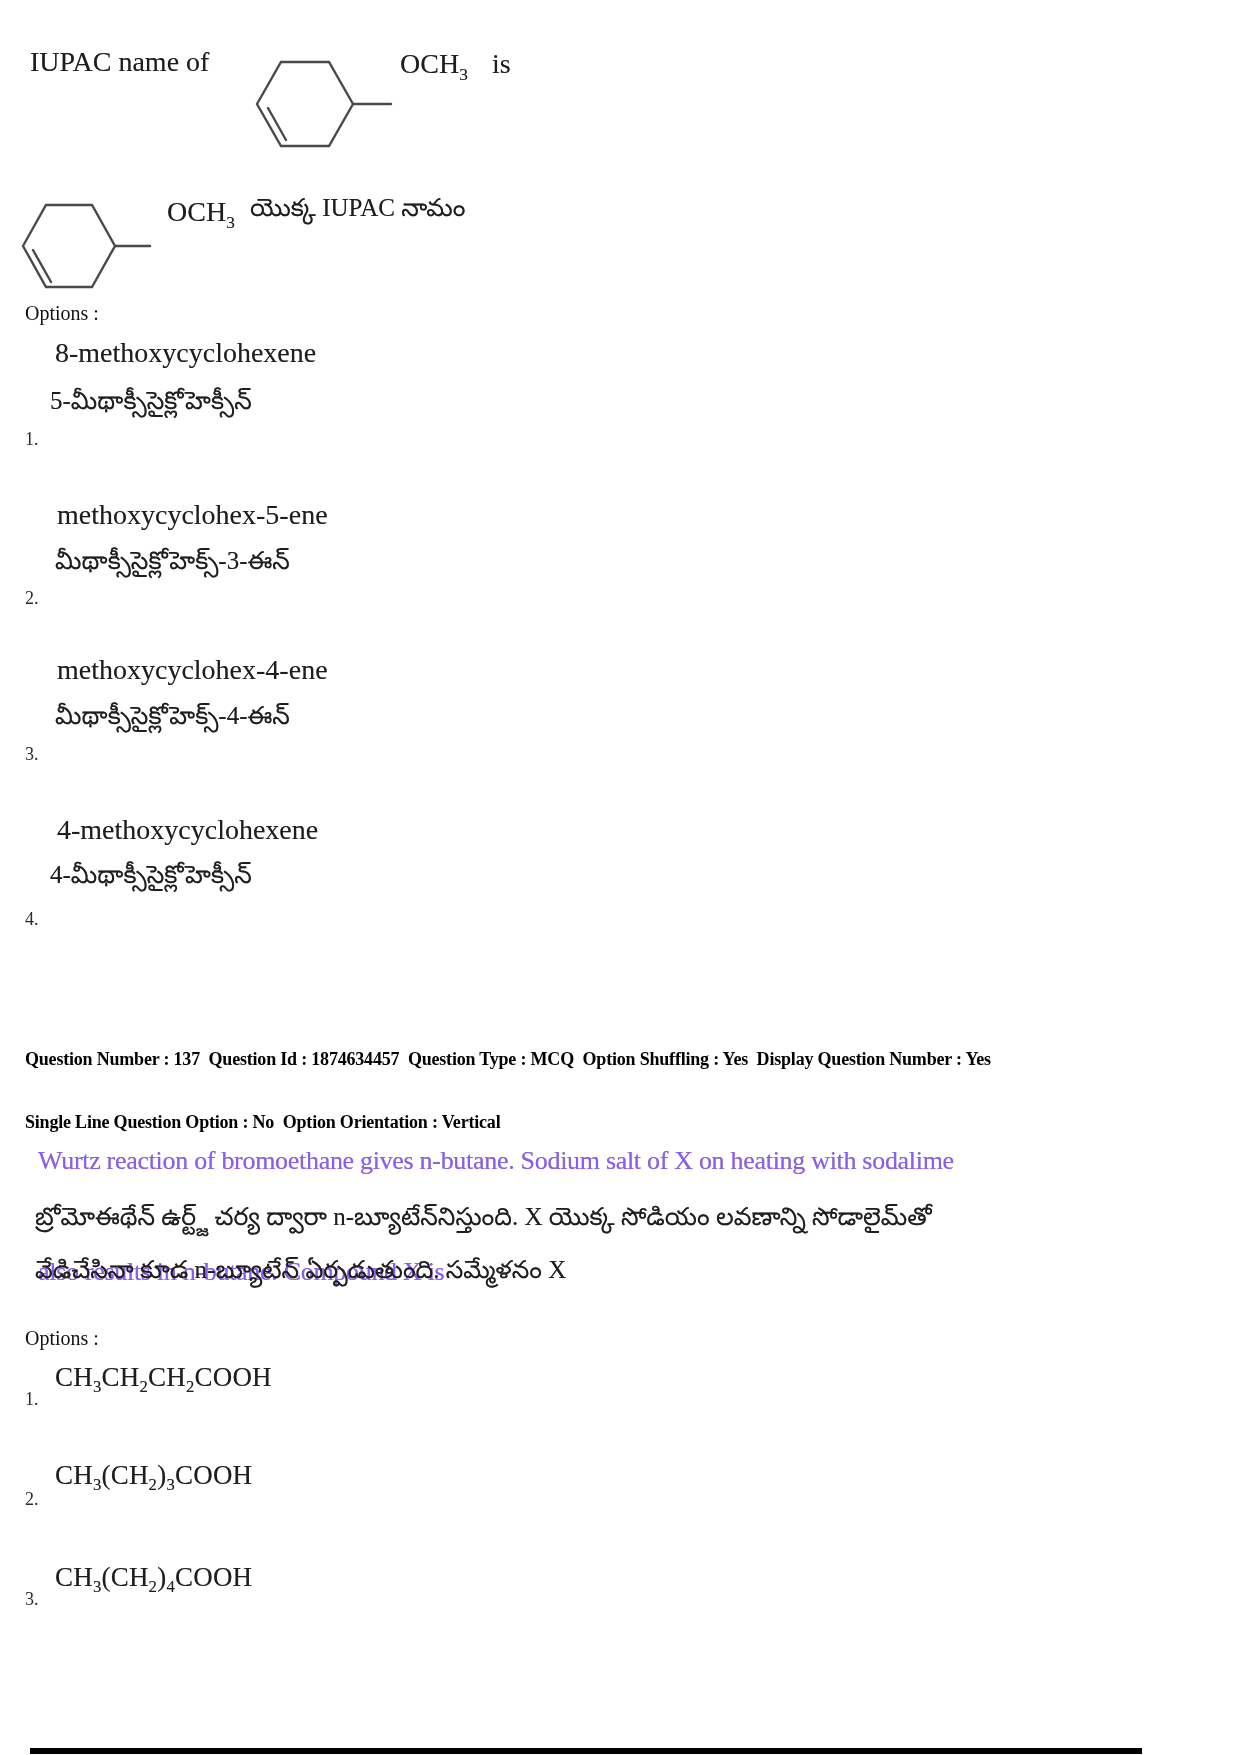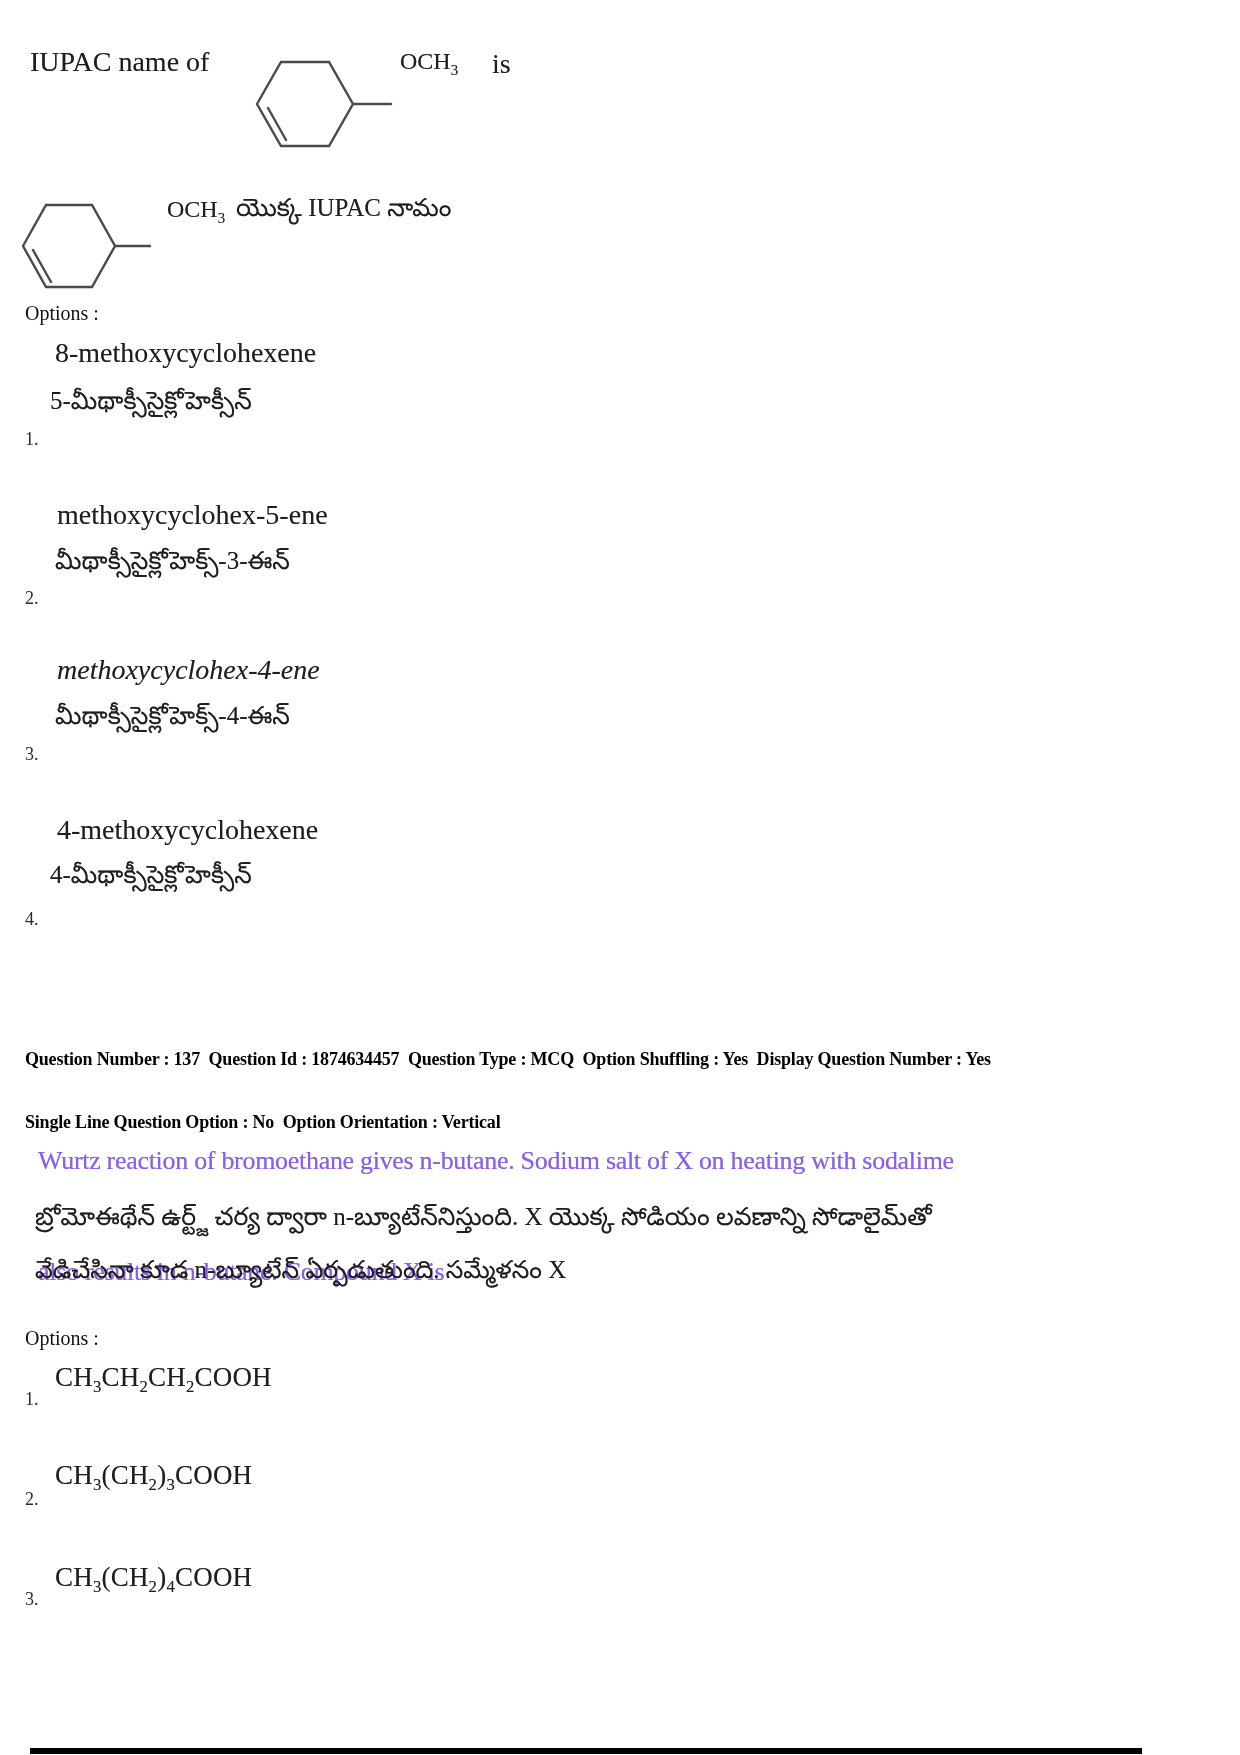--- a/index.html
+++ b/index.html
@@ -10,21 +10,21 @@
     color: #1e1e1e;
     position: relative;
     overflow: hidden;
   }
   .abs { position: absolute; white-space: pre-wrap; }
   .scan { text-shadow: 0 0 0.6px rgba(40,40,40,0.45); }
   .q-en { font-size: 28px; text-align: center; }
   .q-te { font-size: 25px; }
   .opt-num { font-size: 18px; color: #2a2a2a; }
   .formula { font-size: 27px; letter-spacing: 0.2px; }
-  .formula-sm { font-size: 24px; }
+  .formula-sm { font-size: 28px; }
   sub { font-size: 62%; line-height: 0; }
   .options-label { font-size: 20px; font-weight: normal; color: #111; }
   .meta {
     font-size: 18px; font-weight: bold; color: #000;
     line-height: 21px; letter-spacing: -0.2px; width: 1200px;
   }
   .q137-en { font-size: 26px; line-height: 37px; letter-spacing: -0.3px; color: #8b5cf6; }
   .struct svg { display: block; }
   .struct path, .struct line { stroke: #4a4a4a; stroke-width: 2.4; fill: none; stroke-linecap: round; }
   .bottom-bar { position: absolute; background: #000; }
@@ -49,38 +49,38 @@
 <span class="abs struct" style="left:20px; top:162px;">
   <svg width="132" height="96" viewBox="0 0 132 96">
     <path d="M3 48 L26 7 L72 7 L95 48 L72 89 L26 89 Z"></path>
     <line x1="13" y1="52" x2="31" y2="84"></line>
     <line x1="95" y1="48" x2="130" y2="48"></line>
   </svg>
 </span>
 
 <span class="abs formula-sm scan" style="left:167px; top:196px;">OCH<sub>3</sub></span>
 
-<span class="abs q-te scan" style="left:236px; top:194px;">యొక్క IUPAC నామం</span>
+<span class="abs q-te scan" style="left:250px; top:194px;">యొక్క IUPAC నామం</span>
 
 <span class="abs options-label" style="left:25px; top:302px;">Options :</span>
 
 <div>
   <span class="abs q-en scan" style="left:55px; top:337px;">8-methoxycyclohexene</span>
   <span class="abs q-te scan" style="left:50px; top:387px;">5-మీథాక్సీసైక్లోహెక్సీన్</span>
   <span class="abs opt-num" style="left:25px; top:429px;">1.</span>
 </div>
 
 <div>
   <span class="abs q-en scan" style="left:57px; top:499px;">methoxycyclohex-5-ene</span>
   <span class="abs q-te scan" style="left:55px; top:547px;">మీథాక్సీసైక్లోహెక్స్-3-ఈన్</span>
   <span class="abs opt-num" style="left:25px; top:588px;">2.</span>
 </div>
 
 <div>
-  <span class="abs q-en scan" style="left:57px; top:654px;font-style:italic;">methoxycyclohex-4-ene</span>
+  <span class="abs q-en scan" style="left:57px; top:654px;">methoxycyclohex-4-ene</span>
   <span class="abs q-te scan" style="left:55px; top:702px;">మీథాక్సీసైక్లోహెక్స్-4-ఈన్</span>
   <span class="abs opt-num" style="left:25px; top:744px;">3.</span>
 </div>
 
 <div>
   <span class="abs q-en scan" style="left:57px; top:814px;">4-methoxycyclohexene</span>
   <span class="abs q-te scan" style="left:50px; top:861px;">4-మీథాక్సీసైక్లోహెక్సీన్</span>
   <span class="abs opt-num" style="left:25px; top:909px;">4.</span>
 </div>
 

